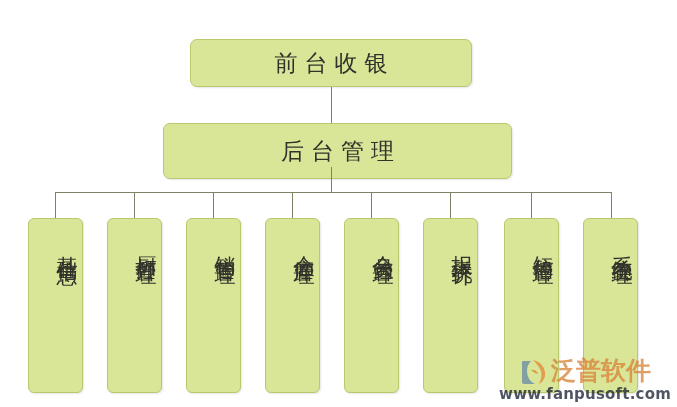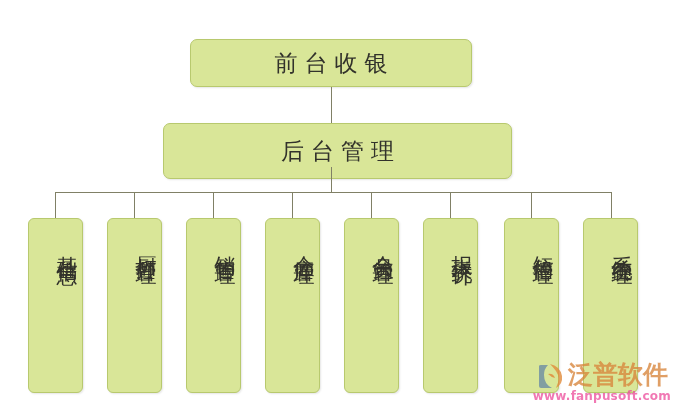--- a/index.html
+++ b/index.html
@@ -121,23 +121,23 @@
   }
   .wm-text {
     font-size: 25px;
     font-weight: bold;
     color: #d8853b;
     letter-spacing: 0px;
     opacity: 0.85;
     font-family: "DejaVu Sans", "Liberation Sans", sans-serif;
   }
   .wm-url {
-    font-size: 12px;
+    font-size: 15px;
     font-weight: bold;
-    color: #ec4899;
+    color: #0f172a;
     letter-spacing: 0.2px;
     opacity: 0.8;
     margin-top: -2px;
     font-family: "DejaVu Sans", "Liberation Sans", sans-serif;
   }
 </style>
 </head>
 <body>
 
 <div id="chart-root">

